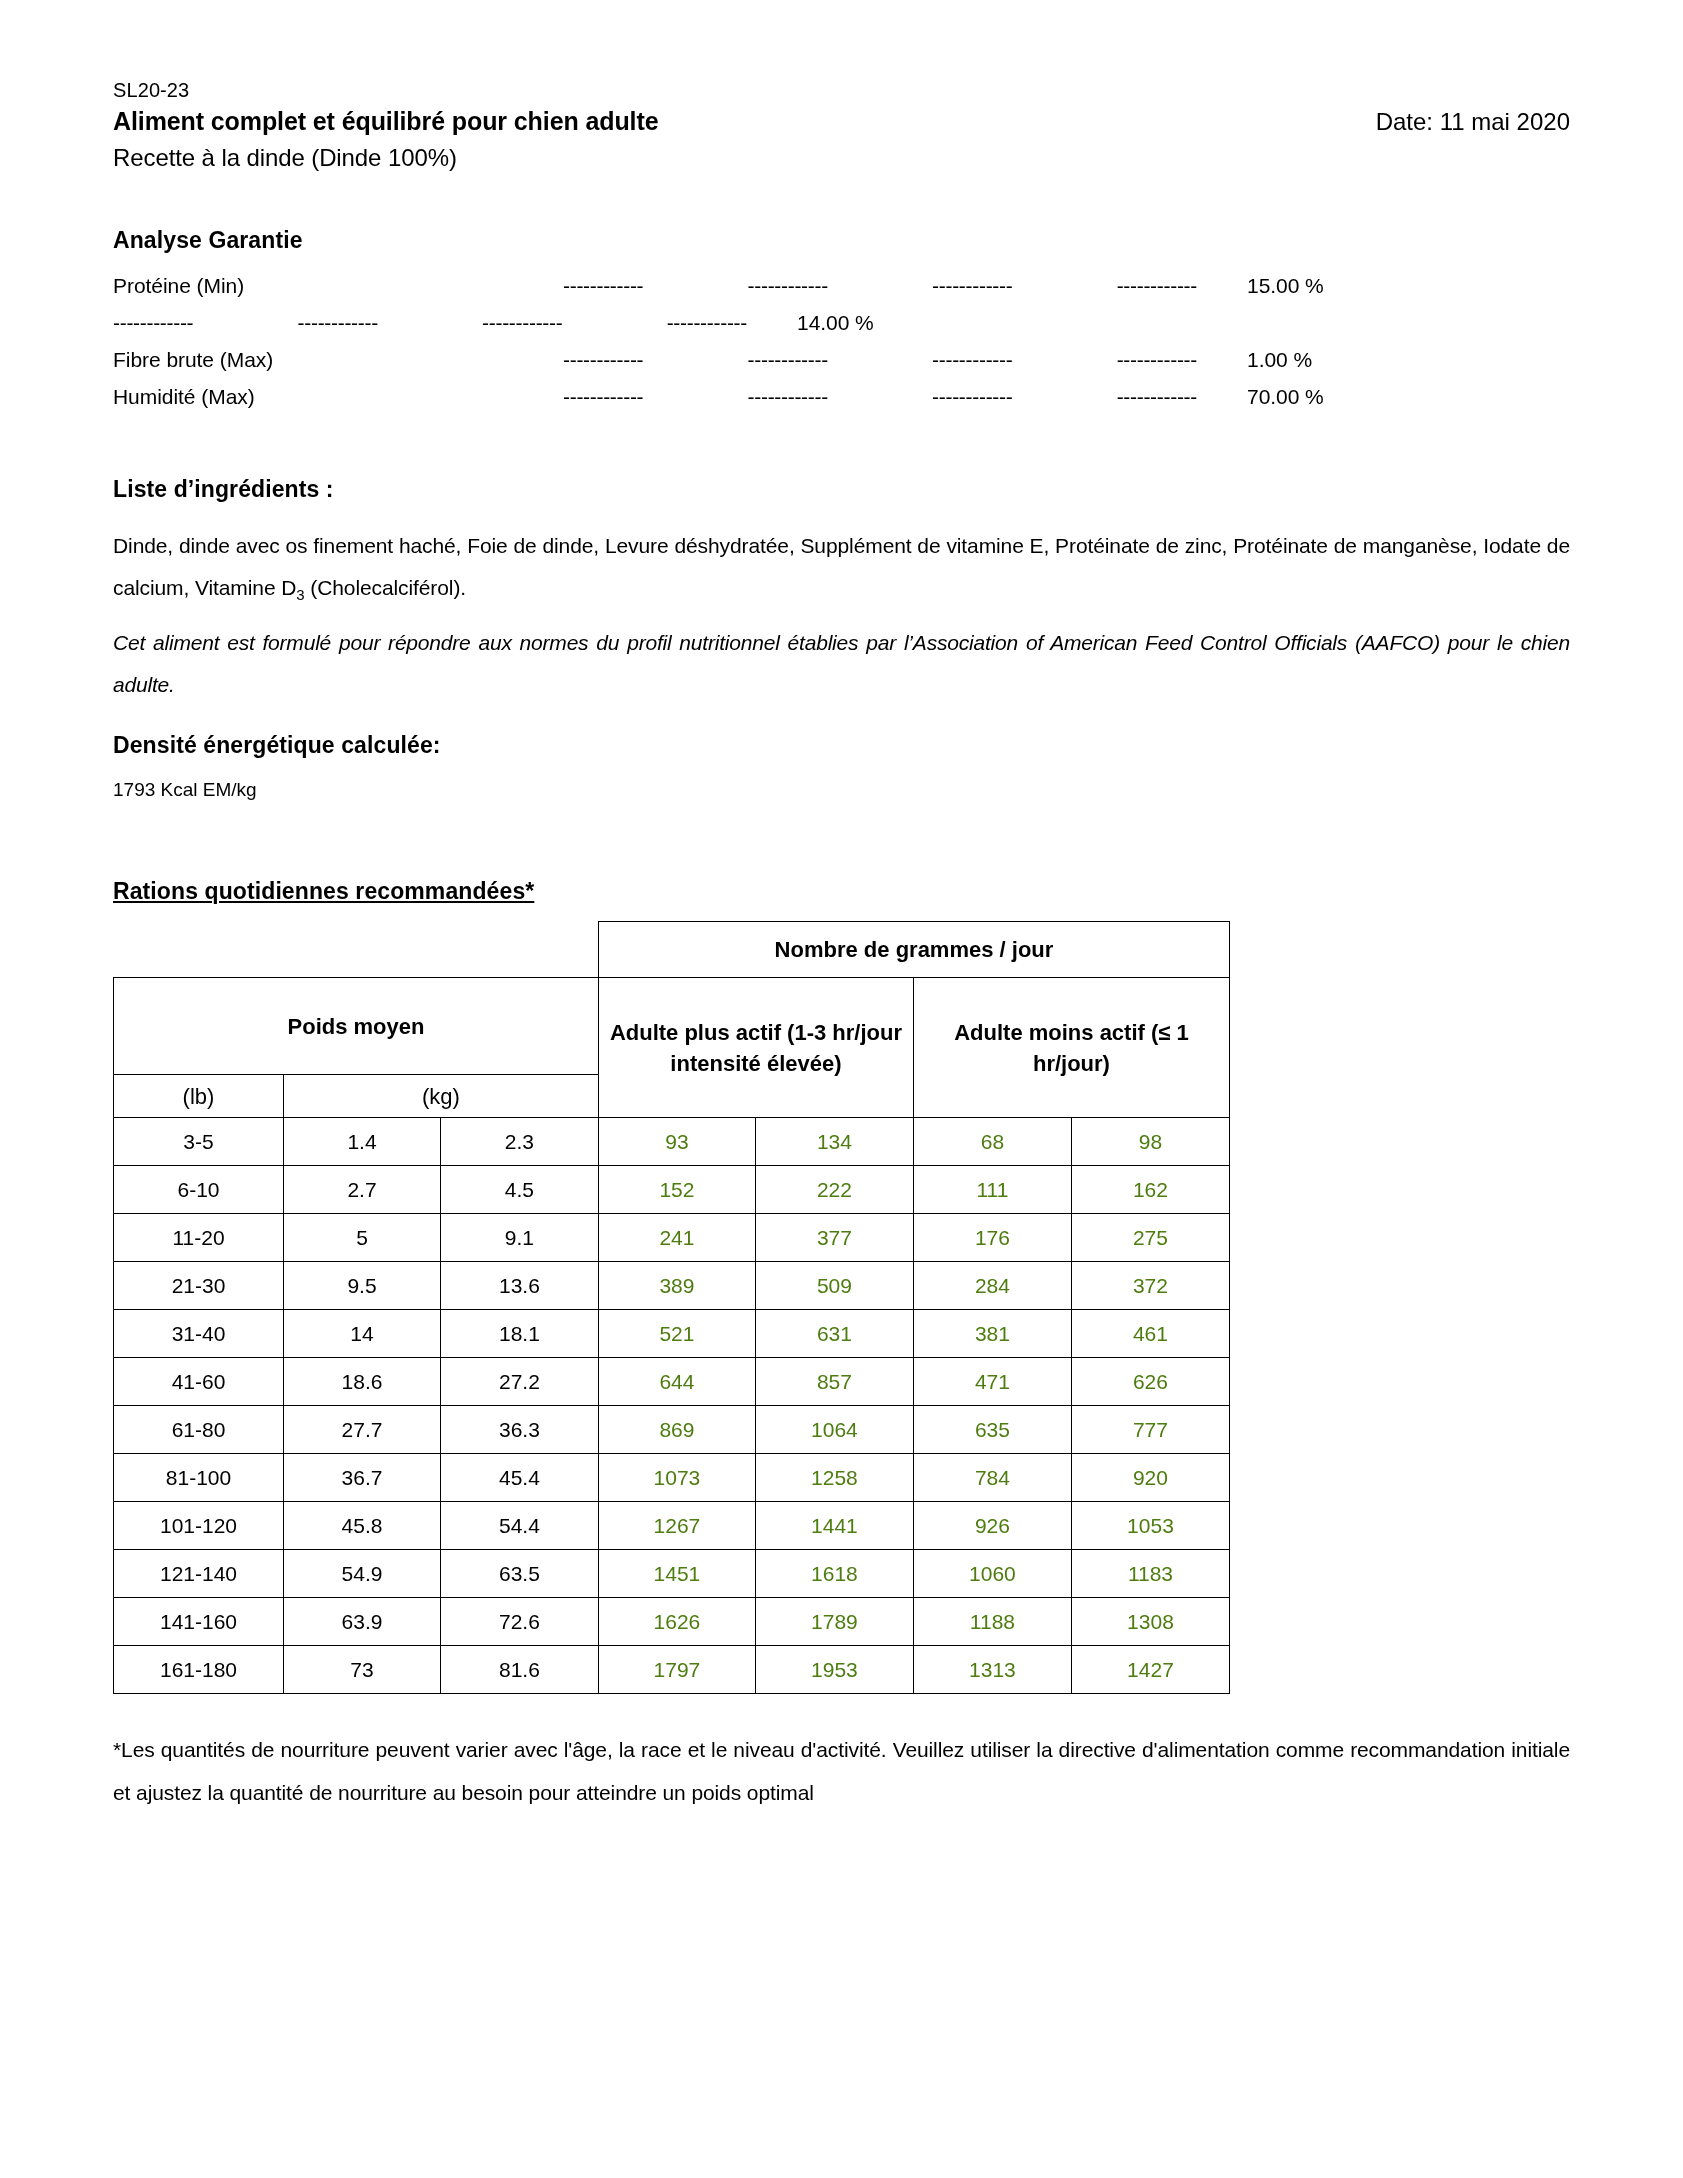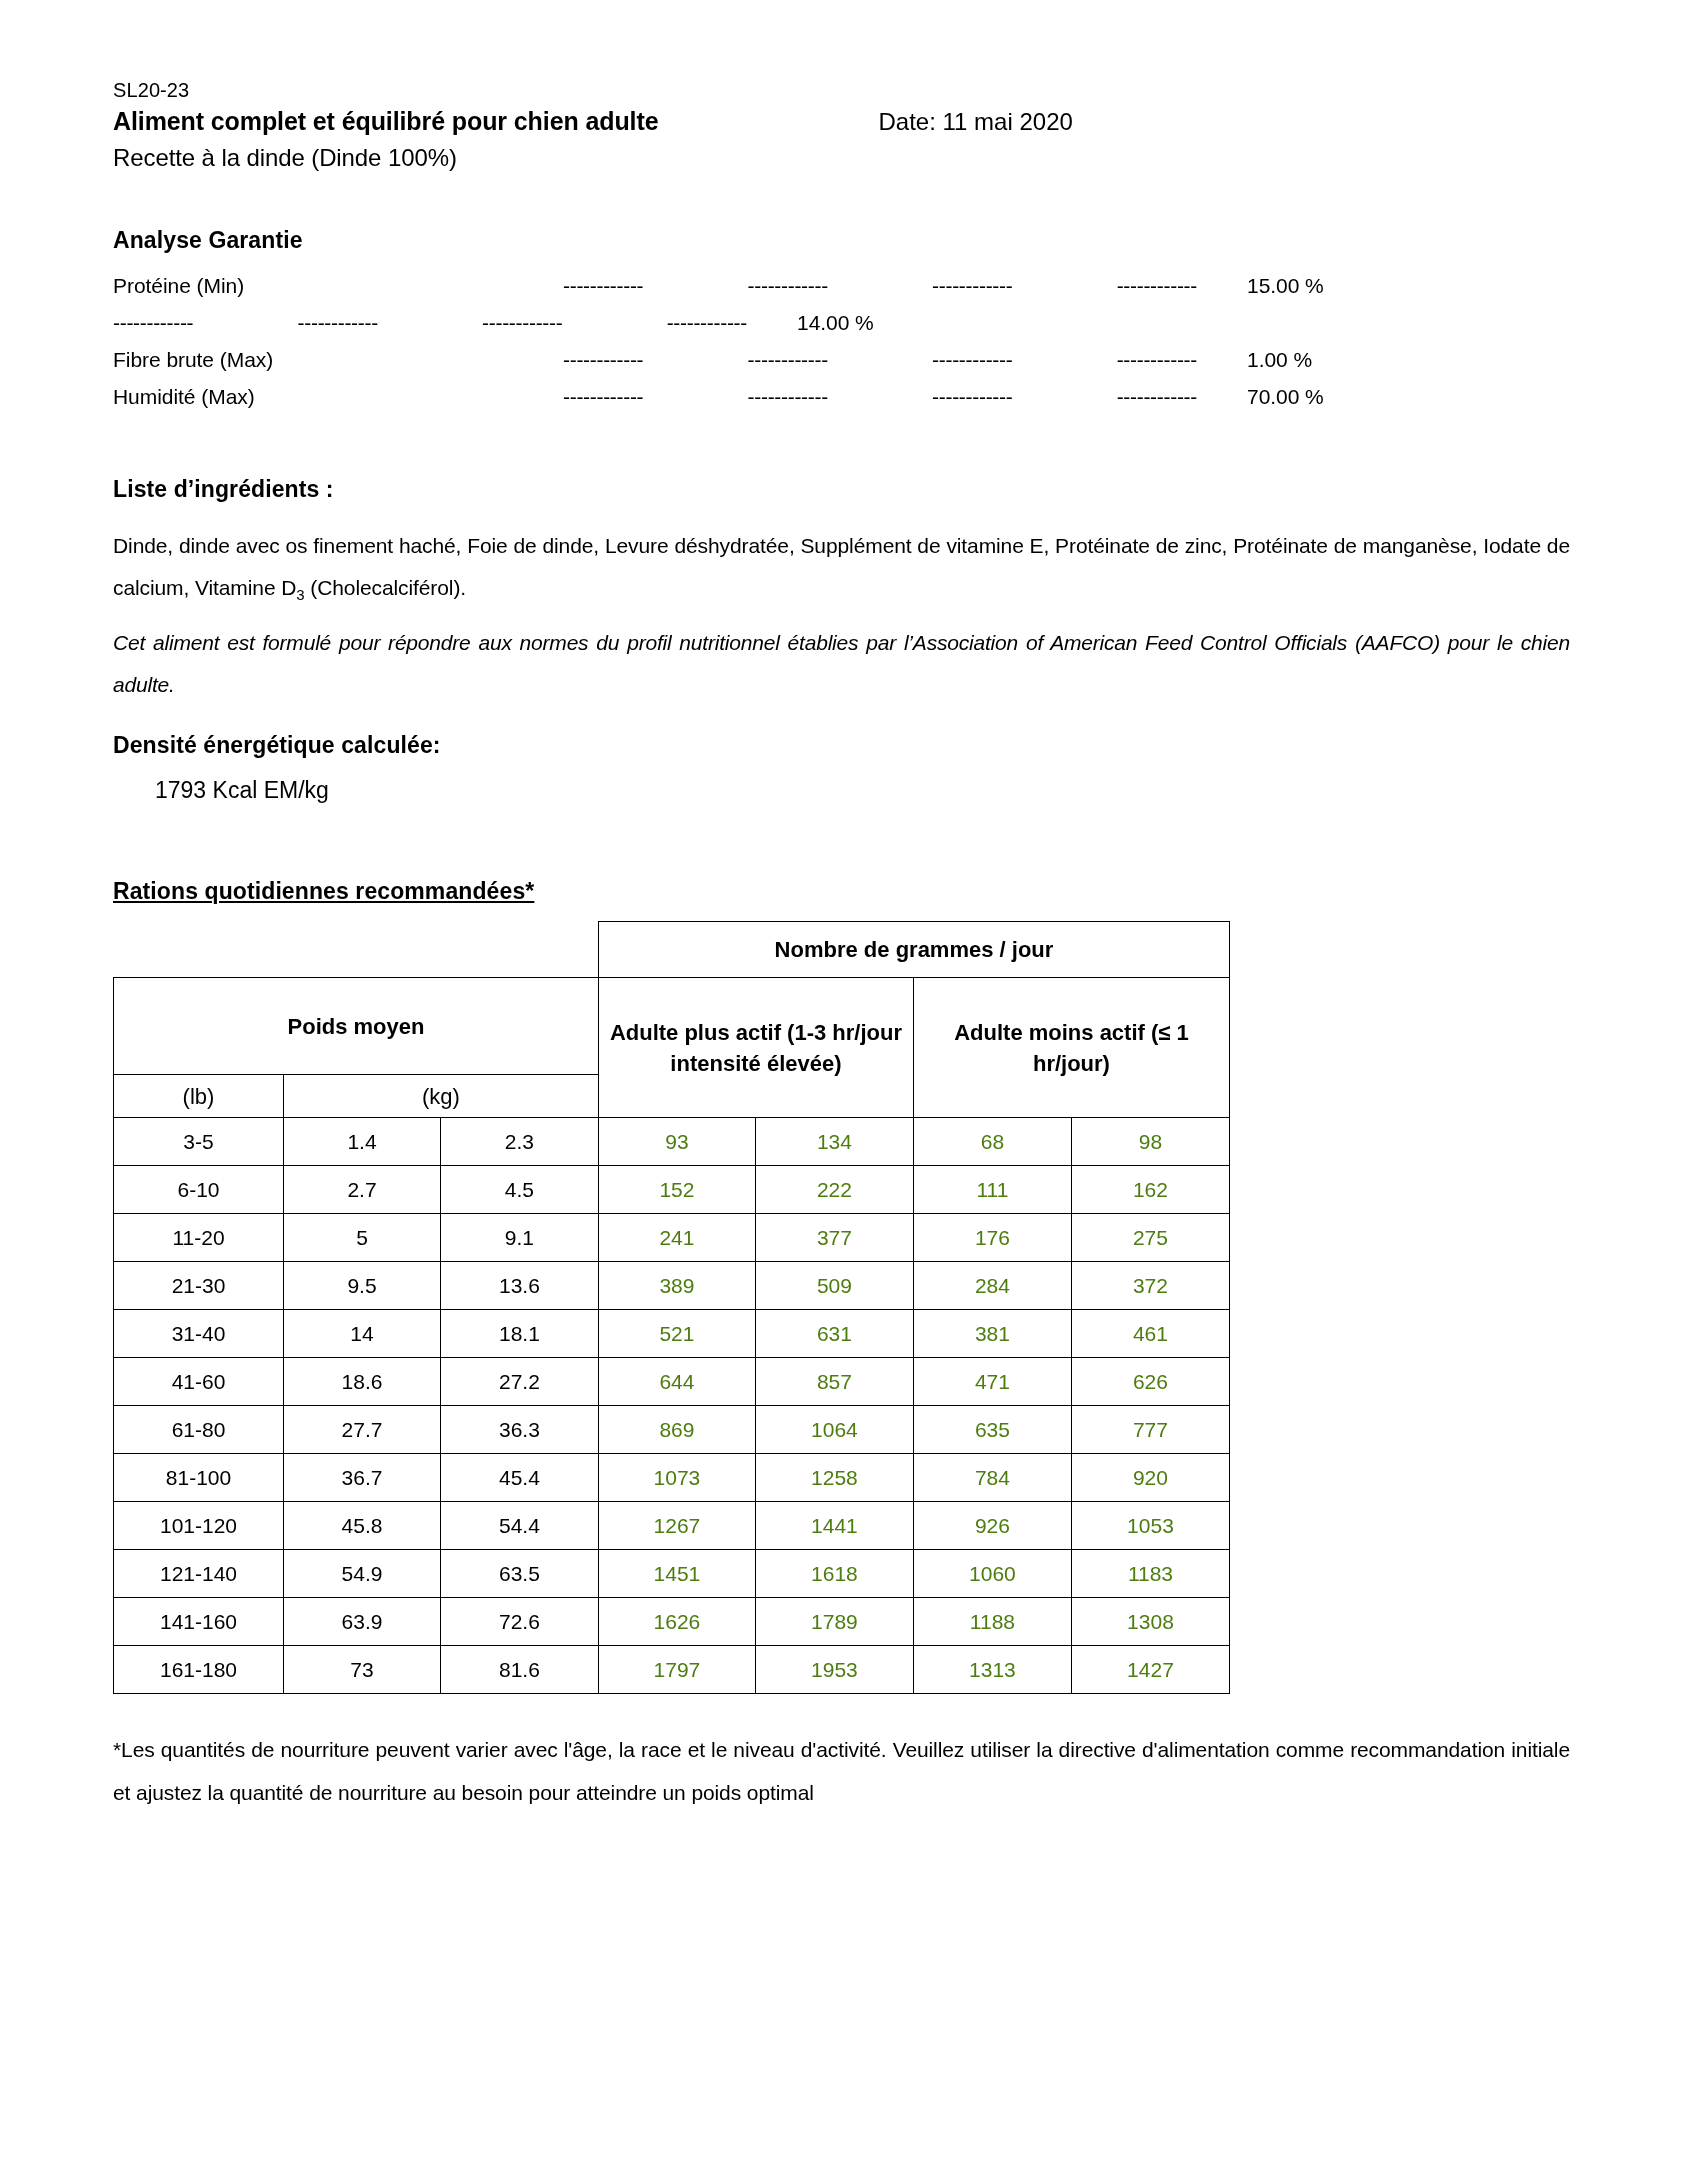--- a/index.html
+++ b/index.html
@@ -32,21 +32,21 @@
 
   
   .doc-code {
     font-size: 20px;
     line-height: 1.35;
     letter-spacing: 0.1px;
   }
   .title-row {
     display: flex;
     align-items: baseline;
-    justify-content: flex-start;
+    justify-content: space-between;
     margin-top: 3px;
   }
   .doc-title {
     font-size: 25px;
     font-weight: bold;
     letter-spacing: -0.1px;
     white-space: nowrap;
   }
   .doc-date {
     font-size: 24px;
@@ -109,23 +109,22 @@
   .body-par sub { font-size: 15px; }
   .italic-par {
     font-style: italic;
     font-size: 21px;
     line-height: 42px;
     text-align: justify;
     letter-spacing: -0.2px;
   }
 
   .energy-value {
-    font-size: 23px;
+    font-size: 19px;
     line-height: 34px;
-    margin-left: 42px;
   }
 
   
   .table-heading {
     font-size: 23px;
     font-weight: bold;
     letter-spacing: 0.1px;
   }
   table.rations {
     border-collapse: collapse;

